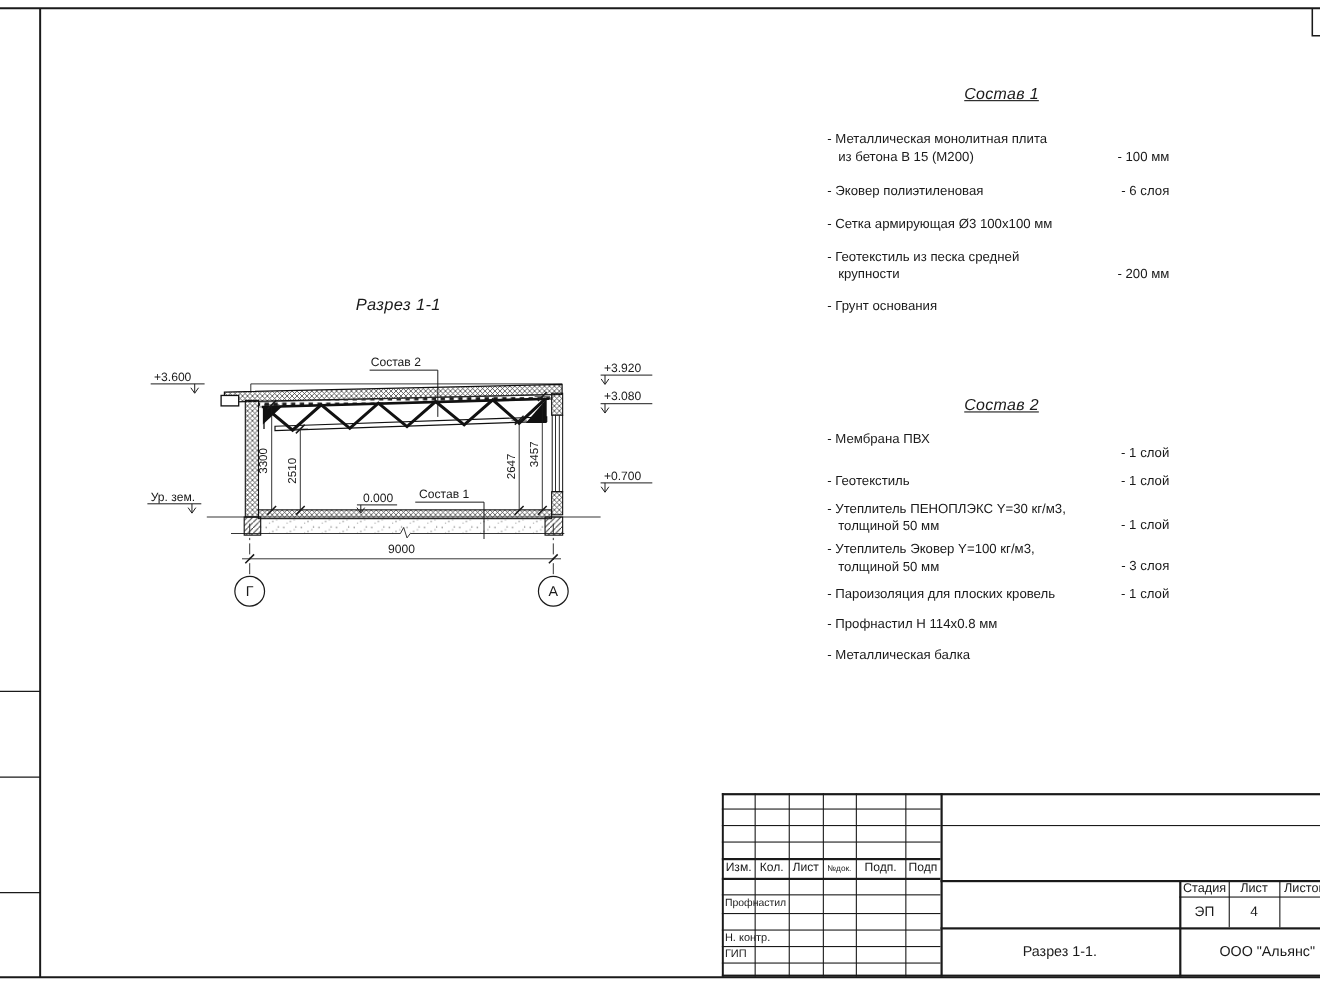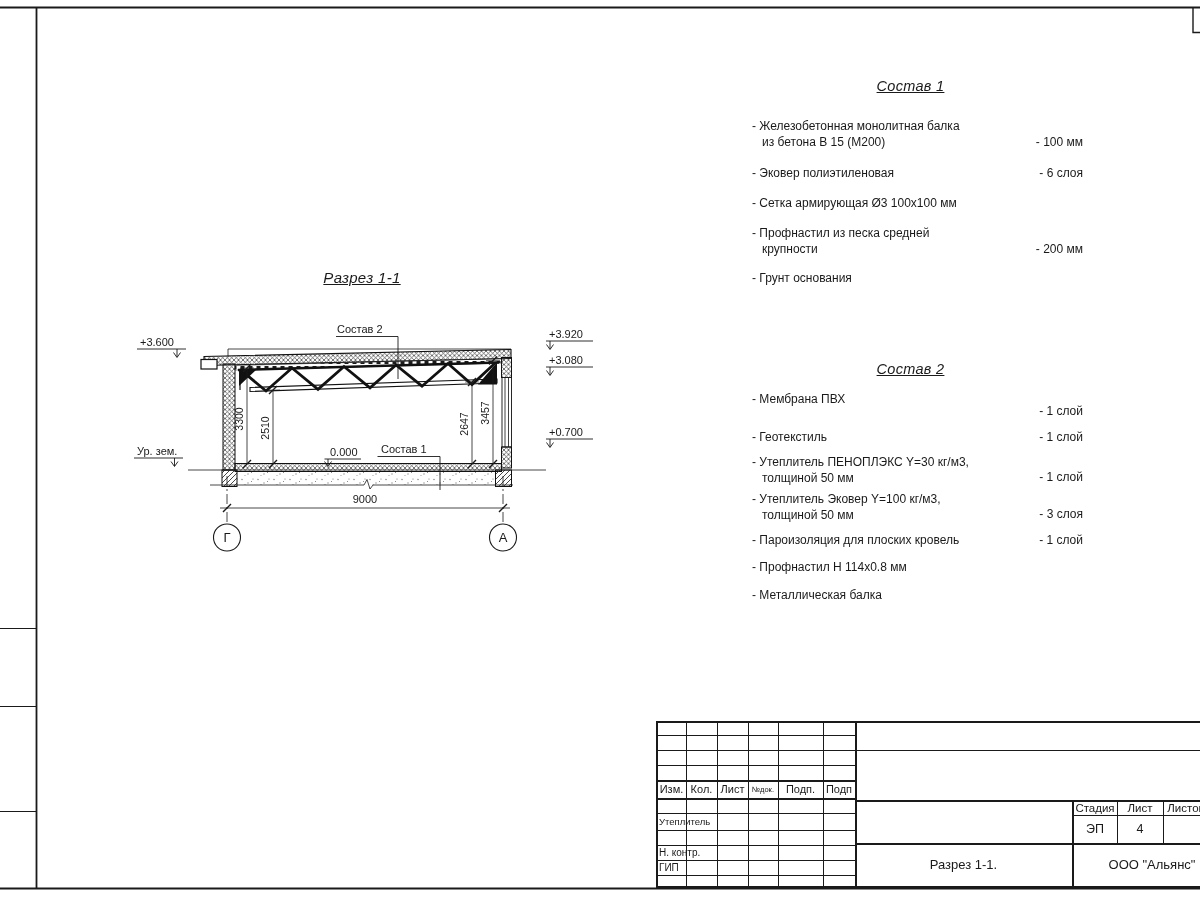--- a/index.html
+++ b/index.html
@@ -5,25 +5,25 @@
   html,body{margin:0;padding:0;background:#fff;}
   body{width:1200px;height:900px;overflow:hidden;position:relative;
        font-family:"Liberation Sans", sans-serif;color:#1a1a1a;}
   .abs{position:absolute;}
   
   .comp-title{position:absolute;left:745px;width:331px;text-align:center;
               font-style:italic;font-size:14.5px;text-decoration:underline;
               letter-spacing:.3px;}
   .li-text{position:absolute;left:752px;width:245px;font-size:12px;line-height:15.5px;}
   .li-text .l2{display:block;padding-left:10px;}
-  .li-val{position:absolute;left:963px;width:120px;text-align:right;
+  .li-val{position:absolute;left:943px;width:120px;text-align:right;
           font-size:12px;line-height:15px;}
   
   .drw-title{position:absolute;left:287px;top:269px;width:150px;text-align:center;
-             font-style:italic;font-size:15px;text-decoration:underline;letter-spacing:.3px;}
+             font-style:italic;font-size:15px;letter-spacing:.3px;}
   
   #tb{position:absolute;left:656px;top:721px;width:544px;height:167px;overflow:hidden;}
   .ln{position:absolute;background:#1a1a1a;}
   .tb-txt{position:absolute;white-space:nowrap;}
   .c{text-align:center;}
 </style>
 </head>
 <body>
 
 <svg class="abs" style="left:0;top:0" width="1200" height="900" viewBox="0 0 1200 900">
@@ -137,26 +137,26 @@
     <path d="M336 336.5 H398 M398 336.5 V379" fill="none"></path>
     <text x="381" y="453" stroke="none">Состав 1</text>
     <path d="M377.5 456.5 H440 M440 456.5 V490" fill="none"></path>
   </g>
 </svg>
 
 <div class="drw-title">Разрез 1-1</div>
 
 <div class="comp-title" style="top:78px">Состав 1</div>
 <div>
-  <div class="li-text" style="top:119px"><span>- Железобетонная  монолитная балка</span><span class="l2">из бетона В 15 (М200)</span></div>
+  <div class="li-text" style="top:119px"><span>- Металлическая  монолитная плита</span><span class="l2">из бетона В 15 (М200)</span></div>
   <div class="li-val" style="top:135px">- 100 мм</div>
   <div class="li-text" style="top:166px"><span>- Эковер полиэтиленовая</span></div>
   <div class="li-val" style="top:166px">-  6 слоя</div>
   <div class="li-text" style="top:196px"><span>- Сетка армирующая Ø3 100х100 мм</span></div>
-  <div class="li-text" style="top:226px"><span>- Профнастил из песка средней</span><span class="l2">крупности</span></div>
+  <div class="li-text" style="top:226px"><span>- Геотекстиль из песка средней</span><span class="l2">крупности</span></div>
   <div class="li-val" style="top:242px">- 200 мм</div>
   <div class="li-text" style="top:271px"><span>- Грунт основания</span></div>
 </div>
 
 <div class="comp-title" style="top:361px">Состав 2</div>
 <div>
   <div class="li-text" style="top:392px"><span>- Мембрана ПВХ</span></div>
   <div class="li-val" style="top:404px">- 1 слой</div>
   <div class="li-text" style="top:430px"><span>- Геотекстиль</span></div>
   <div class="li-val" style="top:430px">- 1 слой</div>
@@ -201,21 +201,21 @@
   <div class="ln" style="left:461px;top:79px;width:1px;height:43px"></div>
   <div class="ln" style="left:507px;top:79px;width:1px;height:43px"></div>
   <div class="ln" style="left:416px;top:94px;width:128px;height:1px"></div>
 
   <div class="tb-txt c" style="left:0;width:31px;top:60px;height:17px;line-height:17px;font-size:11px">Изм.</div>
   <div class="tb-txt c" style="left:30px;width:31px;top:60px;height:17px;line-height:17px;font-size:11px">Кол.</div>
   <div class="tb-txt c" style="left:61px;width:31px;top:60px;height:17px;line-height:17px;font-size:11px">Лист</div>
   <div class="tb-txt c" style="left:92px;width:30px;top:60px;height:17px;line-height:17px;font-size:7.5px">№док.</div>
   <div class="tb-txt c" style="left:122px;width:45px;top:60px;height:17px;line-height:17px;font-size:11px">Подп.</div>
   <div class="tb-txt c" style="left:167px;width:32px;top:60px;height:17px;line-height:17px;font-size:11px">Подп</div>
-  <div class="tb-txt" style="left:3px;top:92px;height:17px;line-height:17px;font-size:9.5px">Утеплитель</div>
+  <div class="tb-txt" style="left:3px;top:92px;height:17px;line-height:17px;font-size:9.5px">Профнастил</div>
   <div class="tb-txt" style="left:3px;top:124px;height:15px;line-height:15px;font-size:10px">Н. контр.</div>
   <div class="tb-txt" style="left:3px;top:139px;height:15px;line-height:15px;font-size:10px">ГИП</div>
   <div class="tb-txt c" style="left:417px;width:44px;top:80px;height:14px;line-height:14px;font-size:11.5px">Стадия</div>
   <div class="tb-txt c" style="left:461px;width:46px;top:80px;height:14px;line-height:14px;font-size:11.5px">Лист</div>
   <div class="tb-txt c" style="left:507px;width:46px;top:80px;height:14px;line-height:14px;font-size:11.5px">Листов</div>
   <div class="tb-txt c" style="left:417px;width:44px;top:94px;height:28px;line-height:28px;font-size:12.5px">ЭП</div>
   <div class="tb-txt c" style="left:461px;width:46px;top:94px;height:28px;line-height:28px;font-size:12.5px">4</div>
   <div class="tb-txt c" style="left:199px;width:217px;top:122px;height:43px;line-height:43px;font-size:13px">Разрез 1-1.</div>
   <div class="tb-txt c" style="left:416px;width:160px;top:122px;height:43px;line-height:43px;font-size:13px">ООО "Альянс"</div>
 </div>

